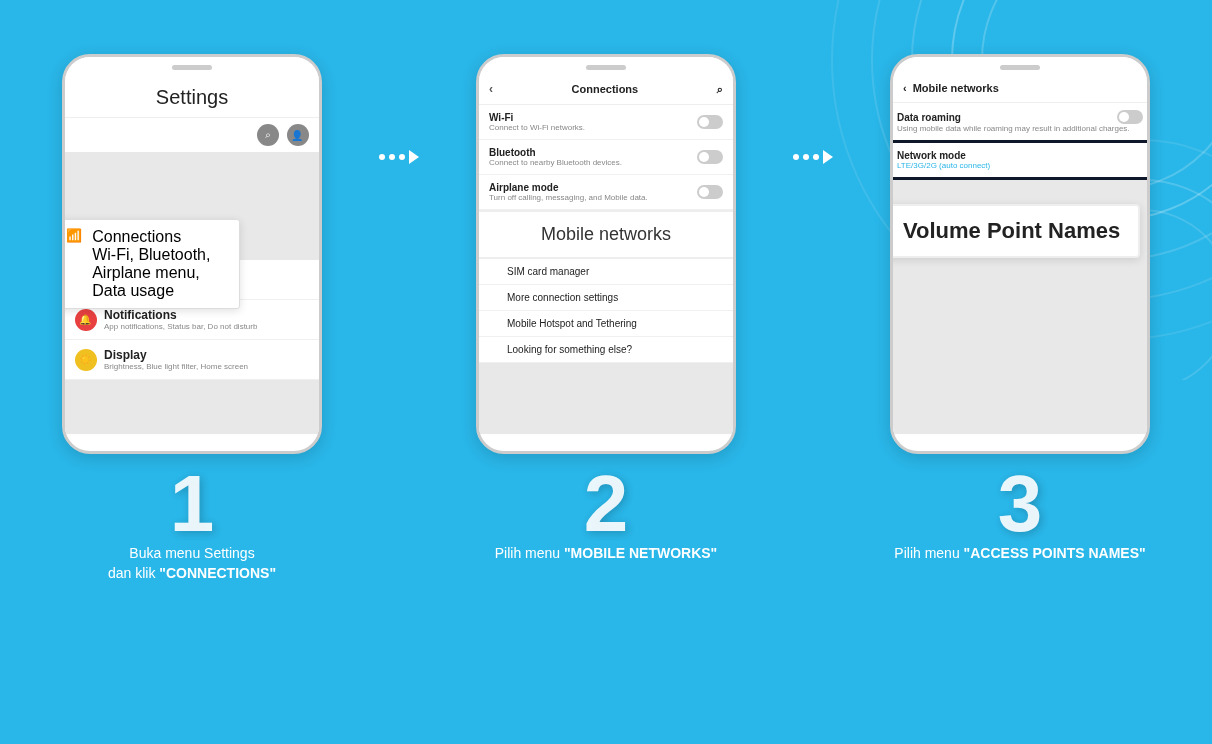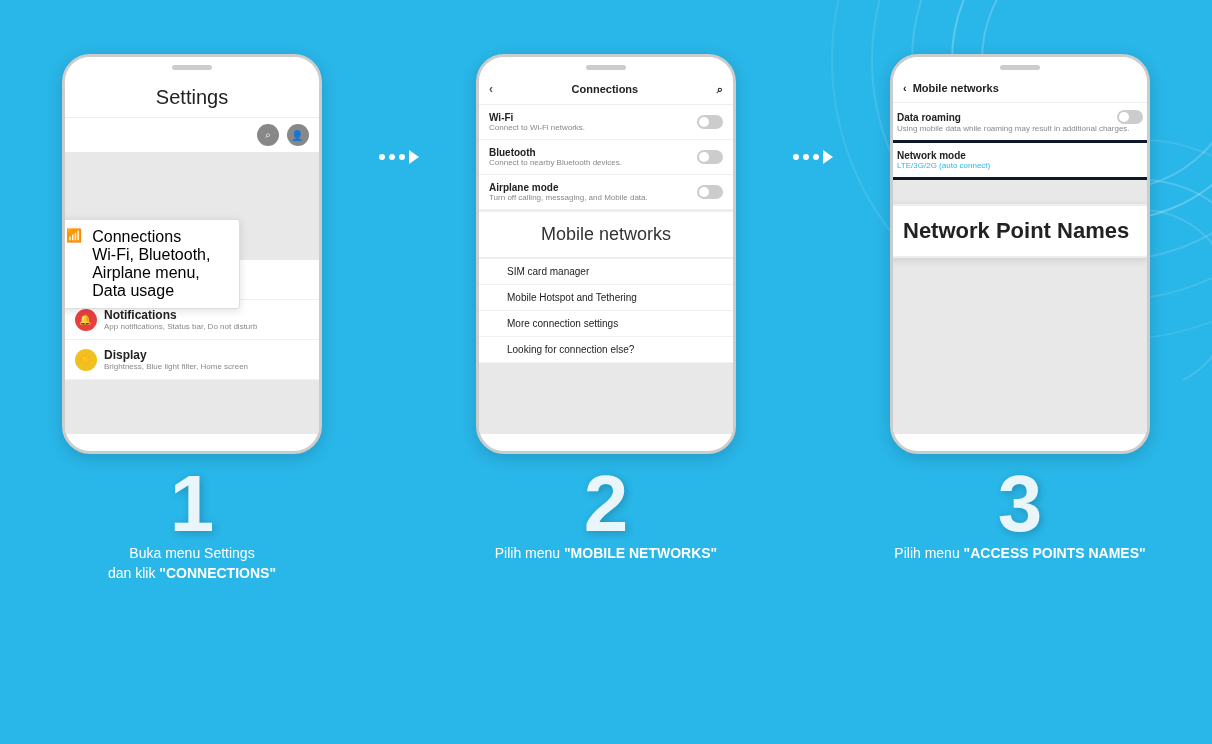--- a/index.html
+++ b/index.html
@@ -454,23 +454,23 @@
           <div class="left">
             <div class="title">Airplane mode</div>
             <div class="sub">Turn off calling, messaging, and Mobile data.</div>
           </div>
           <div class="toggle"></div>
         </div>
 
         <div class="mobile-networks-banner">Mobile networks</div>
 
         <div class="conn-simple-item">SIM card manager</div>
+        <div class="conn-simple-item">More connection settings</div>
         <div class="conn-simple-item">Mobile Hotspot and Tethering</div>
-        <div class="conn-simple-item">More connection settings</div>
-        <div class="conn-simple-item">Looking for connection else?</div>
+        <div class="conn-simple-item">Looking for something else?</div>
       </div>
     </div>
     <div class="step-number">2</div>
     <div class="step-caption">
       <span>Pilih menu </span><strong>"MOBILE NETWORKS"</strong>
     </div>
   </div>
 
   <div class="arrow-dots">
     <div class="dot"></div>
@@ -497,21 +497,21 @@
             <div class="toggle"></div>
           </div>
           <div class="sub">Using mobile data while roaming may result in additional charges.</div>
         </div>
 
         <div class="mn-item">
           <div class="title">Network mode</div>
           <div class="sub-blue">LTE/3G/2G (auto connect)</div>
         </div>
 
-        <div class="access-point-banner">Network Point Names</div>
+        <div class="access-point-banner">Volume Point Names</div>
 
         <div style="background:#e8e8e8; height: 160px; margin-top: 0;"></div>
       </div>
     </div>
     <div class="step-number">3</div>
     <div class="step-caption">
       <span>Pilih menu </span><strong>"ACCESS POINTS NAMES"</strong>
     </div>
   </div>
 

